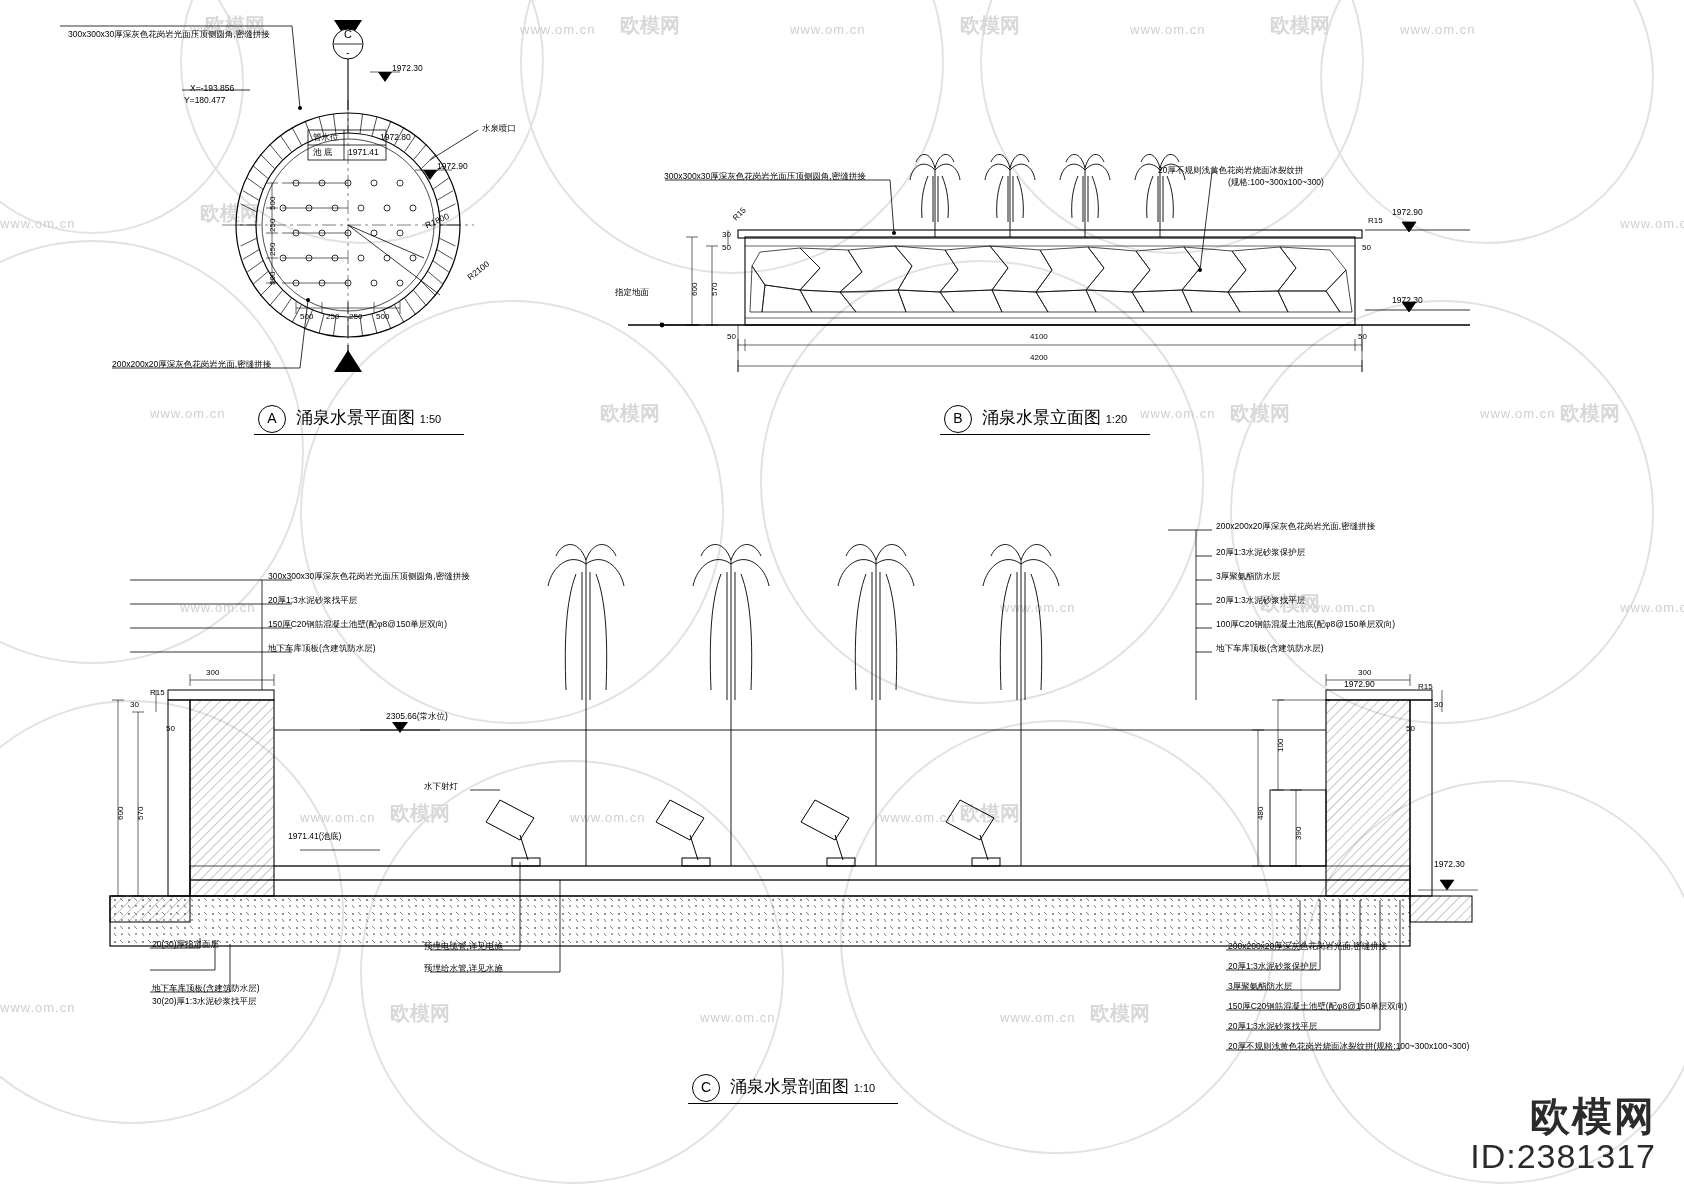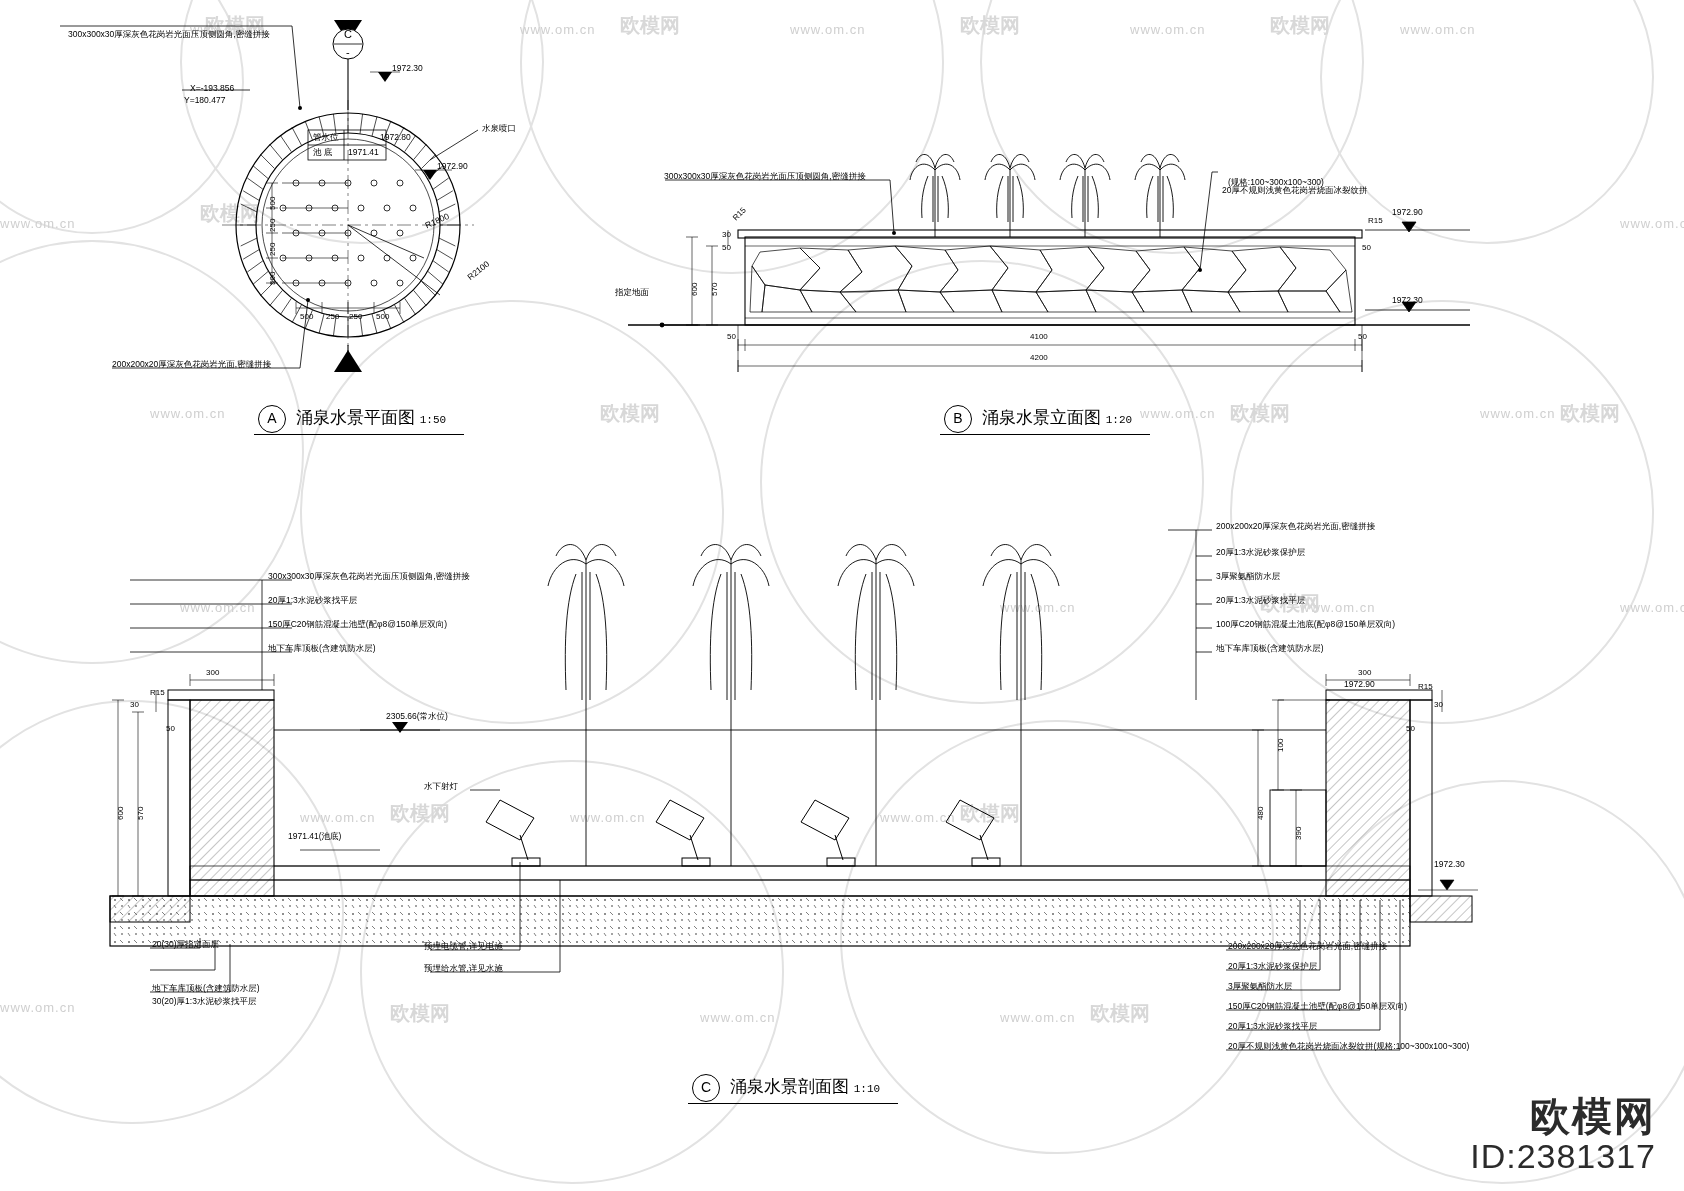--- a/index.html
+++ b/index.html
@@ -7,21 +7,21 @@
     width:1684px;height:1191px;background:#ffffff;
     font-family:"Liberation Sans", sans-serif;
     color:#000;position:relative;overflow:hidden;
   }
   .sheet{position:absolute;inset:0;}
   .wm{position:absolute;color:#cfcfcf;font-size:13px;letter-spacing:1px;white-space:nowrap;user-select:none;}
   .wm-logo{position:absolute;color:#d8d8d8;font-size:20px;font-weight:bold;white-space:nowrap;user-select:none;border:0;}
   .wm-big{position:absolute;color:#e2e2e2;border:2px solid #e2e2e2;border-radius:50%;}
   .lbl{position:absolute;font-size:8.5px;white-space:nowrap;line-height:1.15;}
   .ttl{position:absolute;font-size:17px;white-space:nowrap;}
-  .ttl .sc{font-size:11px;font-family:Liberation Mono, monospace;}
+  .ttl .sc{font-size:11px;}
   .bub{position:absolute;width:26px;height:26px;border:1px solid #000;border-radius:50%;font-size:14px;text-align:center;line-height:25px;}
   .ul{position:absolute;height:1px;background:#000;}
   svg{position:absolute;left:0;top:0;overflow:visible;}
   #idmark{position:absolute;right:28px;bottom:16px;text-align:right;color:#2b2b2b;}
   #idmark .logo{font-size:40px;font-weight:bold;letter-spacing:2px;line-height:1;}
   #idmark .idno{font-size:34px;letter-spacing:1px;line-height:1.1;margin-top:2px;}
   .dimtxt{position:absolute;font-size:8px;white-space:nowrap;}
   .vtxt{position:absolute;font-size:8px;white-space:nowrap;transform-origin:0 0;transform:rotate(-90deg);}
 </style>
 </head>
@@ -379,21 +379,21 @@
       <line x1="738" y1="366" x2="1362" y2="366"></line>
       <line x1="738" y1="360" x2="738" y2="372"></line>
       <line x1="1362" y1="360" x2="1362" y2="372"></line>
 
       <line x1="738" y1="325" x2="738" y2="372"></line>
       <line x1="1362" y1="325" x2="1362" y2="372"></line>
     </g>
   </svg>
 
   <div class="lbl" style="left:664px;top:172px;">300x300x30厚深灰色花岗岩光面压顶侧圆角,密缝拼接</div>
-  <div class="lbl" style="left:1222px;top:166px;margin-top:20px;">20厚不规则浅黄色花岗岩烧面冰裂纹拼</div>
+  <div class="lbl" style="left:1158px;top:166px;">20厚不规则浅黄色花岗岩烧面冰裂纹拼</div>
   <div class="lbl" style="left:1228px;top:178px;">(规格:100~300x100~300)</div>
   <div class="lbl" style="left:615px;top:288px;">指定地面</div>
   <div class="lbl" style="left:1392px;top:208px;">1972.90</div>
   <div class="lbl" style="left:1392px;top:296px;">1972.30</div>
   <div class="vtxt" style="left:690px;top:296px;">600</div>
   <div class="vtxt" style="left:710px;top:296px;">570</div>
   <div class="dimtxt" style="left:722px;top:230px;">30</div>
   <div class="dimtxt" style="left:722px;top:243px;">50</div>
   <div class="dimtxt" style="left:1362px;top:243px;">50</div>
   <div class="dimtxt" style="left:727px;top:332px;">50</div>

